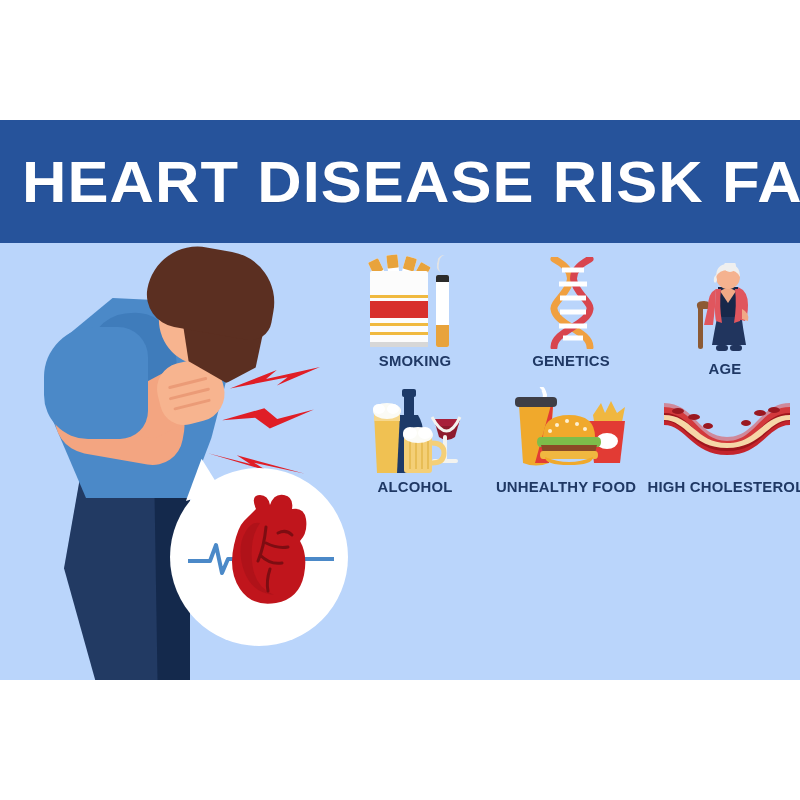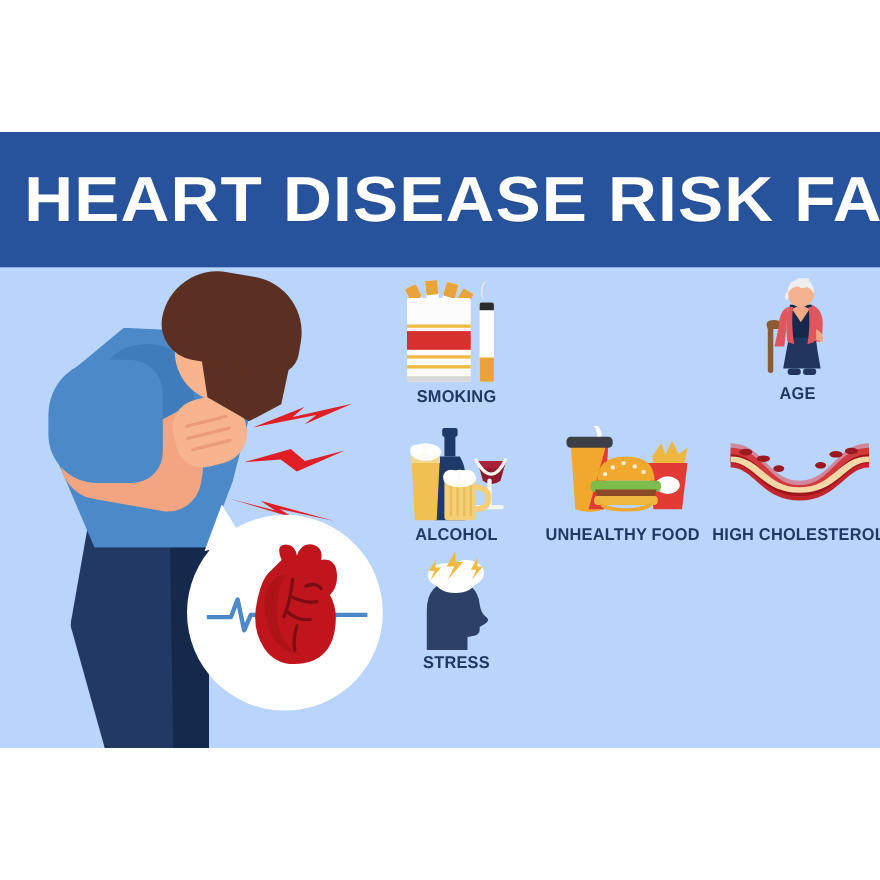--- a/index.html
+++ b/index.html
@@ -54,21 +54,21 @@
     clip-path:polygon(60% 0%,100% 72%,10% 88%);transform:rotate(-6deg);}
   .ecg{position:absolute;left:158px;top:292px;width:146px;height:46px;}
   .heart-ico{position:absolute;left:196px;top:250px;width:84px;height:112px;}
 
   
   .grid{position:absolute;left:336px;top:0px;width:464px;height:437px;}
   .cell{position:absolute;width:150px;text-align:center;}
   .art{position:relative;width:150px;height:96px;margin:0 auto;}
   .cap{margin-top:3px;color:#1f3864;font-size:15.5px;font-weight:bold;letter-spacing:.2px;
     font-family:"Liberation Sans Narrow","Liberation Sans",sans-serif;transform:scaleX(.96);white-space:nowrap;}
-  .c0{left:4px;top:10px}.c1{left:160px;top:10px}.c2{left:314px;top:8px}
+  .c0{left:4px;top:10px}.c1{left:160px;top:10px}.c2{left:314px;top:18px}
   .c3{left:4px;top:136px}.c4{left:155px;top:136px}.c5{left:306px;top:136px;width:168px}
   .c6{left:4px;top:252px}.c7{left:160px;top:252px}.c8{left:314px;top:252px}
 
   
   .pack{position:absolute;left:30px;top:18px;width:58px;height:76px;background:#fcfcfc;border-radius:2px;}
   .pack-red{position:absolute;left:30px;top:48px;width:58px;height:17px;background:#d8302c;}
   .pk-g{position:absolute;left:30px;background:#f0b93f;height:3px;width:58px;}
   .pk-gray{position:absolute;left:30px;top:89px;width:58px;height:5px;background:#d7d7d7;}
   .cig{position:absolute;background:#ffffff;border-radius:1px;}
   .cig i{position:absolute;left:0;top:0;width:100%;height:42%;background:#e8a33c;border-radius:1px;}
@@ -170,20 +170,37 @@
             <div class="pk-g" style="top:79px;"></div>
             <div class="pk-gray"></div>
             <div class="lit"></div>
             <div class="lit-f"></div>
             <div class="lit-t"></div>
             <div class="smoke"></div>
           </div>
           <div class="cap">SMOKING</div>
         </div>
 
+        <div class="cell c1">
+          <div class="art">
+            <svg class="dna" viewBox="0 0 52 92">
+              <path d="M8 2 C46 22 6 42 8 52 C10 68 44 74 44 90" fill="none" stroke="#f0a040" stroke-width="7" stroke-linecap="round"></path>
+              <path d="M44 2 C6 22 46 42 44 52 C42 68 8 74 8 90" fill="none" stroke="#d8454e" stroke-width="7" stroke-linecap="round"></path>
+              <g stroke="#ffffff" stroke-width="5" stroke-linecap="butt">
+                <line x1="16" y1="13" x2="38" y2="13"></line>
+                <line x1="13" y1="27" x2="41" y2="27"></line>
+                <line x1="14" y1="41" x2="40" y2="41"></line>
+                <line x1="14" y1="55" x2="40" y2="55"></line>
+                <line x1="13" y1="69" x2="41" y2="69"></line>
+                <line x1="17" y1="81" x2="37" y2="81"></line>
+              </g>
+            </svg>
+          </div>
+          <div class="cap">GENETICS</div>
+        </div>
 
         <div class="cell c2">
           <div class="art">
             <svg class="age" viewBox="0 0 66 94">
               <rect x="4" y="42" width="5" height="44" rx="2.5" fill="#8c5a35"></rect>
               <path d="M4 46 q-4 -8 6 -8 q8 0 6 8 z" fill="#8c5a35"></path>
               <path d="M24 50 q-4 20 -6 32 h34 q-3 -16 -5 -32 z" fill="#21355e"></path>
               <rect x="24" y="24" width="20" height="30" fill="#17284a"></rect>
               <path d="M34 24 l8 4 l-8 12 l-8 -12 z" fill="#f0a986"></path>
               <path d="M22 26 q-8 4 -8 18 l-4 18 h9 l2 -18 z" fill="#e0565e"></path>
@@ -274,33 +291,19 @@
                   <ellipse cx="44" cy="25" rx="5" ry="3"></ellipse>
                   <ellipse cx="96" cy="12" rx="6" ry="3"></ellipse>
                   <ellipse cx="110" cy="9" rx="6" ry="3"></ellipse>
                   <ellipse cx="82" cy="22" rx="5" ry="3"></ellipse>
                 </g>
             </svg>
           </div>
           <div class="cap">HIGH CHOLESTEROL</div>
         </div>
 
-        <div class="cell c6">
-          <div class="art">
-            <svg class="stress" viewBox="0 0 74 92">
-              <path d="M8 92 V56 q0 -26 24 -26 q22 0 24 20 q1 8 6 12 q4 3 -1 6 l-5 3 q1 7 -5 8 l-6 1 v12 z" fill="#2c4165"></path>
-              <ellipse cx="24" cy="24" rx="15" ry="11" fill="#ffffff"></ellipse>
-              <ellipse cx="44" cy="22" rx="16" ry="12" fill="#ffffff"></ellipse>
-              <ellipse cx="34" cy="30" rx="18" ry="10" fill="#ffffff"></ellipse>
-              <path d="M34 2 l-8 14 h7 l-6 12 l14 -16 h-7 z" fill="#f0b93f"></path>
-              <path d="M16 10 l-6 10 h5 l-4 9 l10 -12 h-5 z" fill="#f0b93f"></path>
-              <path d="M54 8 l-6 11 h5 l-4 9 l10 -12 h-5 z" fill="#f0b93f"></path>
-            </svg>
-          </div>
-          <div class="cap">STRESS</div>
-        </div>
 
 
 
       </div>
     </div>
   </div>
 </div>
 
 </body></html>

